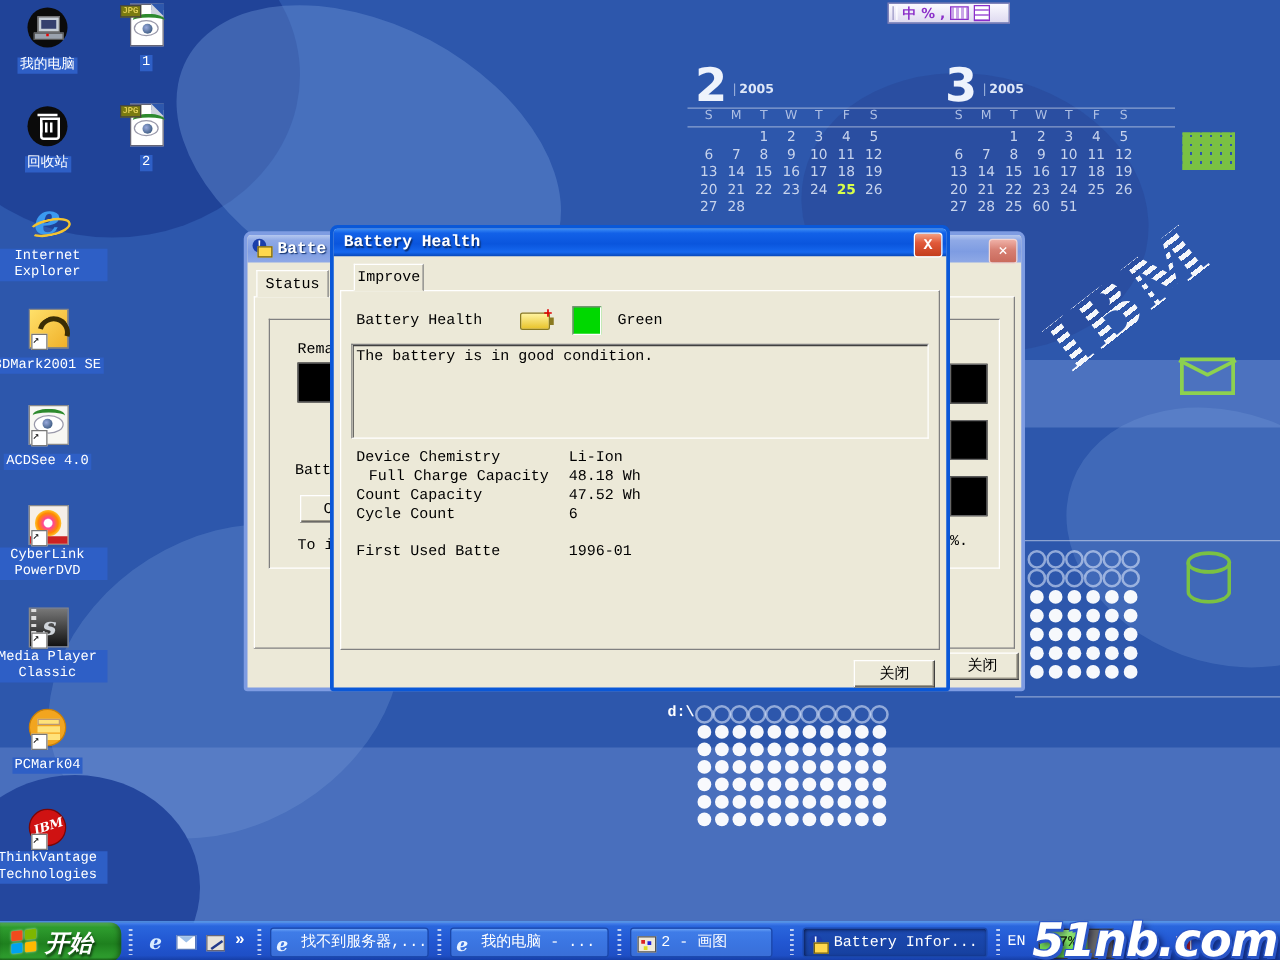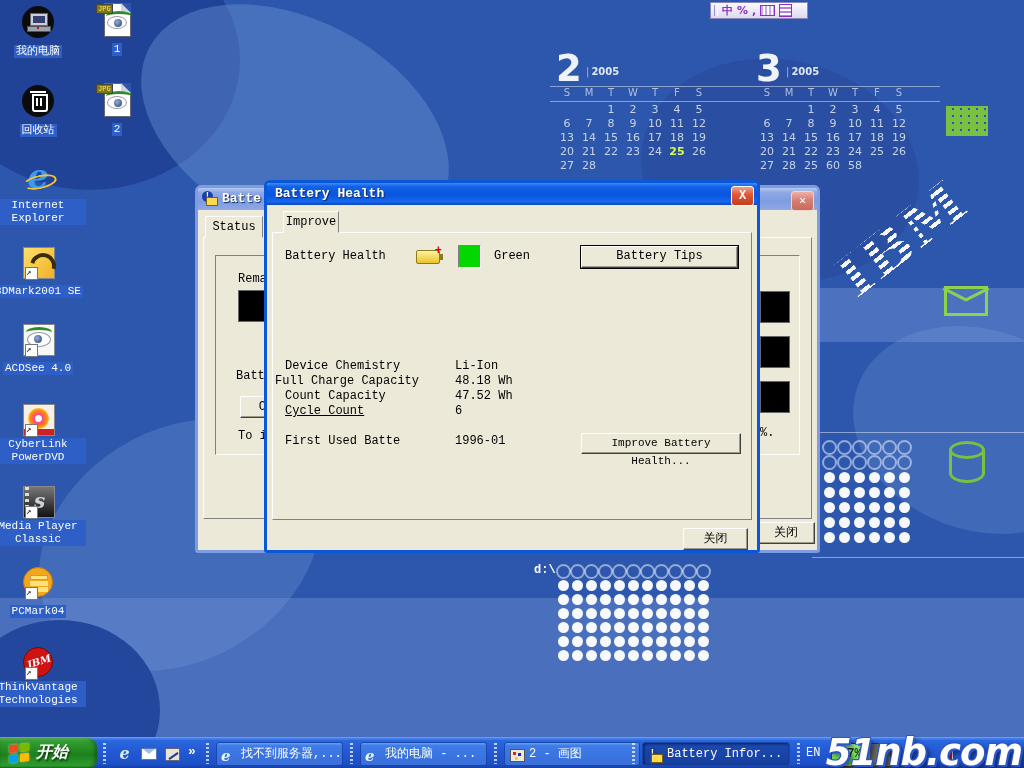--- a/index.html
+++ b/index.html
@@ -113,21 +113,21 @@
   .appico{position:relative;width:16px;height:16px;}
   .appico .bc{position:absolute;left:0;top:0;width:11px;height:11px;border-radius:50%;background:#1b3faa;color:#fff;font-size:9px;line-height:11px;text-align:center;font-weight:bold;}
   .appico .bb{position:absolute;right:0;bottom:1px;width:10px;height:7px;background:#ffd84d;border:1px solid #756312;}
   
   #taskbar{position:absolute;left:0;top:737px;width:1024px;height:31px;z-index:50;
     background:linear-gradient(180deg,#4b86ee 0%,#2a66dd 9%,#2257d2 50%,#1e4fc6 85%,#143a9e 100%);
     border-top:1px solid #5aa0f2;}
   #startbtn{position:absolute;left:0;top:0;width:97px;height:31px;border-radius:0 9px 9px 0;cursor:pointer;
     background:linear-gradient(180deg,#5fbf5f 0%,#2f9e2f 12%,#1e801e 55%,#2f9e2f 90%,#135813 100%);
     box-shadow:inset -2px 0 4px rgba(0,0,0,.35);}
-  #startbtn .stext{position:absolute;left:36px;top:4px;color:#fff;font-size:16px;font-weight:bold;font-style:italic;
+  #startbtn .stext{position:absolute;left:36px;top:4px;color:#fff;font-size:19px;font-weight:bold;font-style:italic;
     text-shadow:1px 2px 2px rgba(0,0,0,.6);font-family:"Liberation Sans",sans-serif;}
   .winflag{position:absolute;left:9px;top:6px;width:20px;height:18px;transform:skewY(-6deg);}
   .winflag i{position:absolute;width:9px;height:8px;border-radius:1px;box-shadow:0 0 2px rgba(255,255,255,.7);}
   .wf1{left:0;top:0;background:#f14b1d;} .wf2{right:0;top:0;background:#7db700;}
   .wf3{left:0;bottom:0;background:#00a3ee;} .wf4{right:0;bottom:0;background:#ffb900;}
   .grip{position:absolute;top:5px;width:3px;height:21px;
     background:repeating-linear-gradient(180deg,rgba(255,255,255,.7) 0 2px,rgba(0,0,0,0) 2px 4px);}
   .qlicon{position:absolute;top:7px;width:17px;height:17px;text-align:center;cursor:pointer;}
   .ql-e{color:#cfe6ff;font-family:"DejaVu Serif",serif;font-style:italic;font-weight:bold;font-size:16px;line-height:17px;color:#d8ecff;}
   .ql-env{position:absolute;left:1px;top:3px;width:14px;height:10px;background:#fff;border:1px solid #5577bb;}
@@ -267,21 +267,21 @@
         <span class="cal-cell">21</span>
         <span class="cal-cell">22</span>
         <span class="cal-cell">23</span>
         <span class="cal-cell">24</span>
         <span class="cal-cell">25</span>
         <span class="cal-cell">26</span>
         <span class="cal-cell">27</span>
         <span class="cal-cell">28</span>
         <span class="cal-cell">25</span>
         <span class="cal-cell">60</span>
-        <span class="cal-cell">58</span>
+        <span class="cal-cell">51</span>
         <span class="cal-cell"></span>
         <span class="cal-cell"></span>
       </div>
   </div>
 
   <div class="ibm">IBM</div>
   <div class="gicon g-grid"></div>
   <div class="gicon g-mail"></div>
   <div class="gicon g-cyl"></div>
   <div class="dotgrid" id="dots-right" style="left:824px;top:442px;">
@@ -532,39 +532,36 @@
     </div>
     <div class="tab" style="left:16px;top:28px;width:56px;height:22px;line-height:21px;">
       <span>Improve</span>
     </div>
     <div class="panel" style="left:5px;top:49px;width:480px;height:288px;"></div>
 
     <span class="lbl12" style="left:18px;top:66px;">Battery Health</span>
     <span class="batticon" style="left:149px;top:67px;"></span>
     <span class="greensq" style="left:191px;top:62px;"></span>
     <span class="lbl12" style="left:227px;top:66px;">Green</span>
-    <div class="btn" style="left:314px;top:63px;width:157px;height:22px;font-size:12px;line-height:19px;outline:1px solid #000;">
-      <span>Battery Tips</span>
-    </div>
-
+
+    <div class="sunken" style="position:absolute;left:14px;top:92px;width:460px;height:74px;background:#ece9d8;">
+      <span class="lbl12" style="left:3px;top:2px;">The battery is in good condition.</span>
+    </div>
 
     <span class="lbl12" style="left:18px;top:176px;">Device Chemistry</span>
     <span class="lbl12" style="left:188px;top:176px;">Li-Ion</span>
-    <span class="lbl12" style="left:8px;top:191px;">Full Charge Capacity</span>
+    <span class="lbl12" style="left:28px;top:191px;">Full Charge Capacity</span>
     <span class="lbl12" style="left:188px;top:191px;">48.18 Wh</span>
     <span class="lbl12" style="left:18px;top:206px;">Count Capacity</span>
     <span class="lbl12" style="left:188px;top:206px;">47.52 Wh</span>
-    <span class="lbl12" style="left:18px;top:221px;text-decoration:underline;">Cycle Count</span>
+    <span class="lbl12" style="left:18px;top:221px;">Cycle Count</span>
     <span class="lbl12" style="left:188px;top:221px;">6</span>
     <span class="lbl12" style="left:18px;top:251px;">First Used Batte</span>
     <span class="lbl12" style="left:188px;top:251px;">1996-01</span>
 
-    <div class="btn" style="left:314px;top:250px;width:160px;height:21px;font-size:11px;line-height:18px;">
-      <span>Improve Battery Health...</span>
-    </div>
     <div class="btn" style="left:416px;top:345px;width:65px;height:22px;font-size:12px;line-height:20px;">
       <span>关闭</span>
     </div>
   </div>
 
   <div id="imebar">
     <span class="ggrip"></span>
     <span class="pico">中</span>
     <span class="pico">%</span>
     <span class="pico">,</span>
@@ -596,21 +593,21 @@
     <div class="taskbtn" style="left:216px;width:127px;">
       <span class="tico"><span class="ti-e">e</span></span>
       <span>找不到服务器,...</span>
     </div>
     <span class="grip" style="left:350px;"></span>
     <div class="taskbtn" style="left:360px;width:127px;">
       <span class="tico"><span class="ti-e">e</span></span>
       <span>我的电脑 - ...</span>
     </div>
     <span class="grip" style="left:494px;"></span>
-    <div class="taskbtn" style="left:504px;width:136px;">
+    <div class="taskbtn" style="left:504px;width:114px;">
       <span class="tico">
           <span class="ti-paint"></span>
         </span>
       <span>2 - 画图</span>
     </div>
     <span class="grip" style="left:632px;"></span>
     <div class="taskbtn active" style="left:642px;width:148px;">
       <span class="tico appico" style="top:5px;">
           <span class="bc">!</span>
           <span class="bb"></span>

